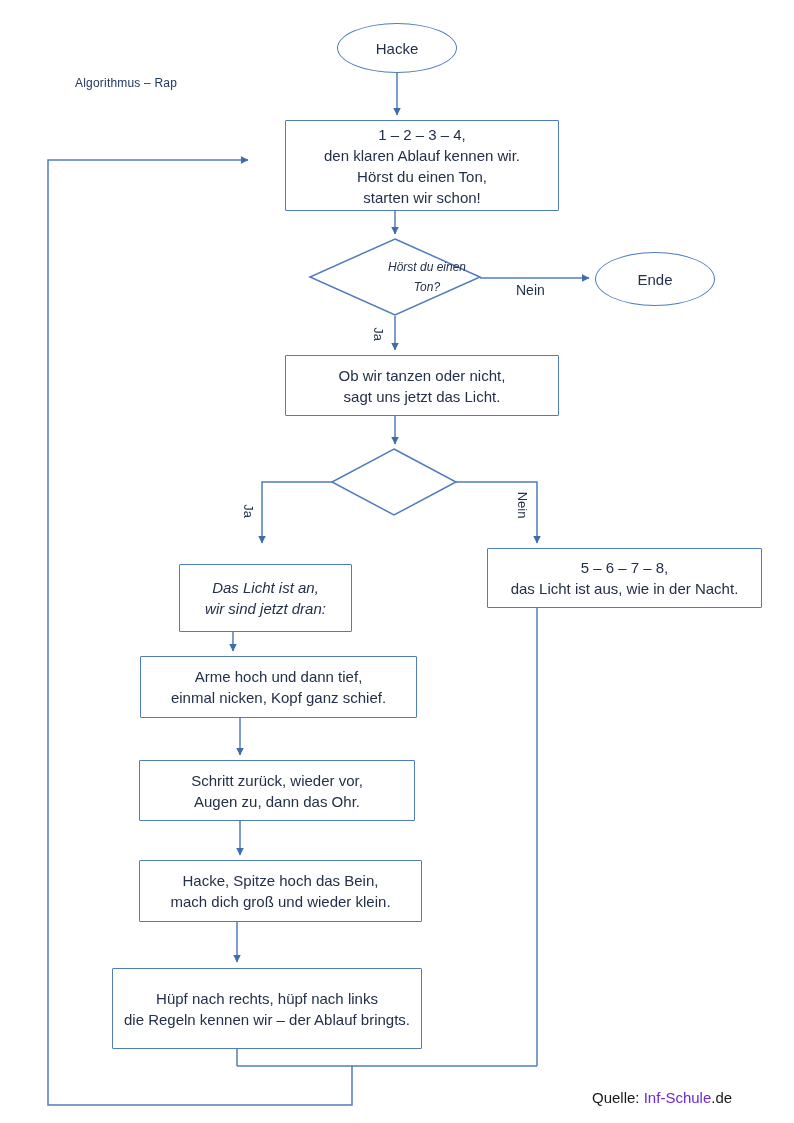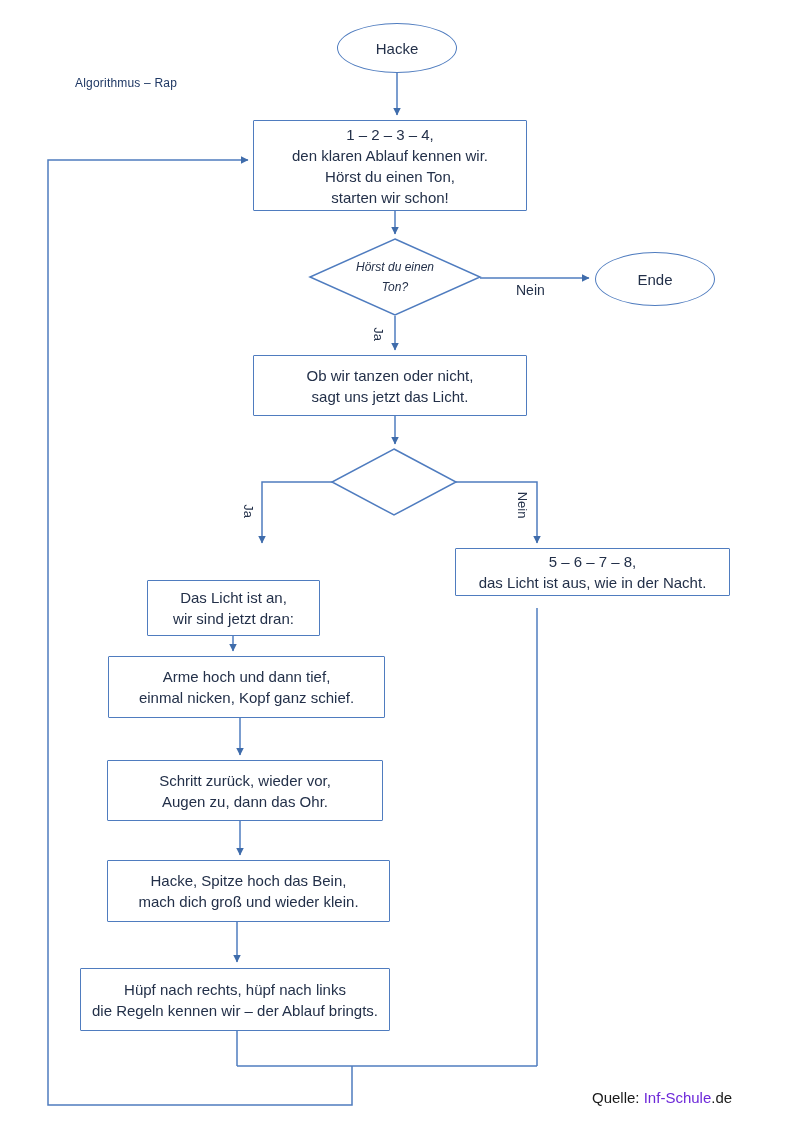--- a/index.html
+++ b/index.html
@@ -17,21 +17,21 @@
     display:flex;align-items:center;justify-content:center;
     text-align:center;
     background:#ffffff;
     border:1.5px solid #4f7cbf;
     box-sizing:border-box;
     font-size:15px;line-height:21px;
     color:#233049;
   }
   .rect{border-radius:1px;}
   .oval{border-radius:50%;}
-  .pre{white-space:pre-line;}
+  .pre{white-space:pre-line;margin-left:32px;}
   .diamond-label{
     position:absolute;
     display:flex;align-items:center;justify-content:center;
     text-align:center;
     font-style:italic;
     font-size:12px;line-height:20px;
     background:transparent;border:none;
   }
   .title{
     position:absolute;left:75px;top:76px;
@@ -94,36 +94,36 @@
   </div>
 
   <div class="node rect pre" style="left:253px;top:120px;width:274px;height:91px;">1 – 2 – 3 – 4,
 den klaren Ablauf kennen wir.
 Hörst du einen Ton,
 starten wir schon!</div>
 
   <div class="node rect pre" style="left:253px;top:355px;width:274px;height:61px;">Ob wir tanzen oder nicht,
 sagt uns jetzt das Licht.</div>
 
-  <div class="node rect pre" style="left:147px;top:580px;width:173px;height:56px;">Das Licht ist an,
+  <div class="node rect pre" style="left:147px;top:564px;width:173px;height:68px;font-style:italic;">Das Licht ist an,
 wir sind jetzt dran:</div>
 
-  <div class="node rect pre" style="left:455px;top:548px;width:275px;height:48px;">5 – 6 – 7 – 8,
+  <div class="node rect pre" style="left:455px;top:548px;width:275px;height:60px;">5 – 6 – 7 – 8,
 das Licht ist aus, wie in der Nacht.</div>
 
   <div class="node rect pre" style="left:108px;top:656px;width:277px;height:62px;">Arme hoch und dann tief,
 einmal nicken, Kopf ganz schief.</div>
 
   <div class="node rect pre" style="left:107px;top:860px;width:283px;height:62px;">Hacke, Spitze hoch das Bein,
 mach dich groß und wieder klein.</div>
 
   <div class="node rect pre" style="left:107px;top:760px;width:276px;height:61px;">Schritt zurück, wieder vor,
 Augen zu, dann das Ohr.</div>
 
-  <div class="node rect pre" style="left:80px;top:968px;width:310px;height:63px;">Hüpf nach rechts, hüpf nach links
+  <div class="node rect pre" style="left:80px;top:968px;width:310px;height:81px;">Hüpf nach rechts, hüpf nach links
 die Regeln kennen wir – der Ablauf bringts.</div>
 
   <div class="diamond-label pre" style="left:320px;top:247px;width:150px;height:60px;">Hörst du einen
 Ton?</div>
 
   <div class="edge-label" style="left:516px;top:282px;font-size:14px;">Nein</div>
   <div class="edge-label rot" style="left:378px;top:334px;">Ja</div>
   <div class="edge-label rot" style="left:248px;top:511px;">Ja</div>
   <div class="edge-label rot" style="left:522px;top:505px;">Nein</div>
 

